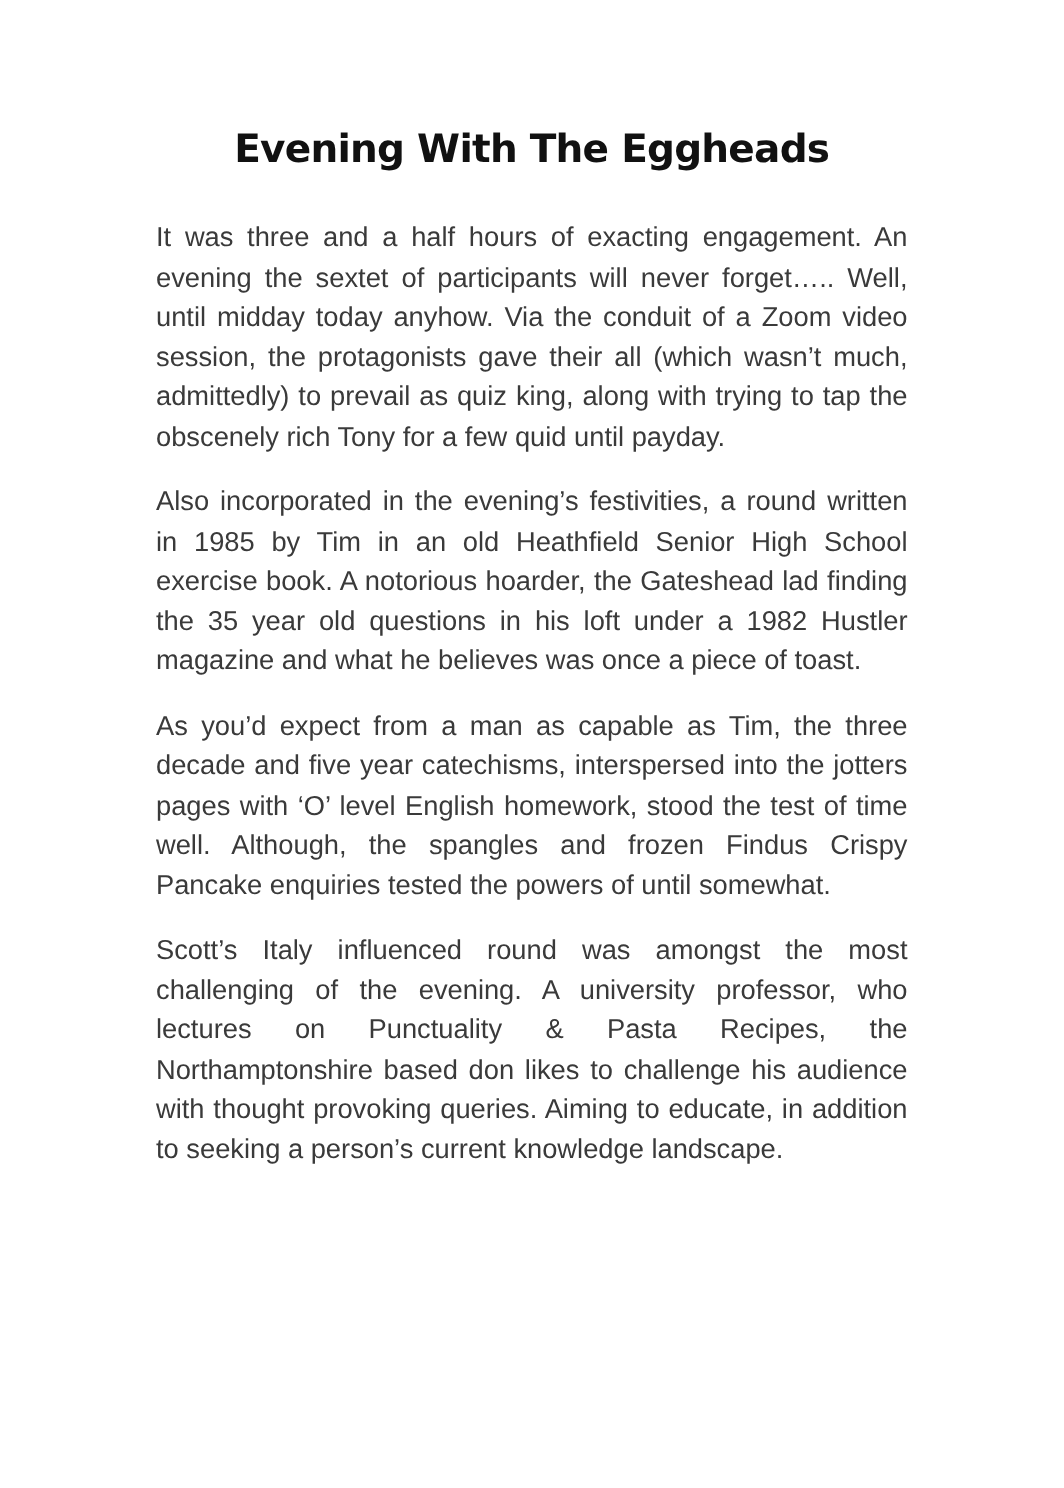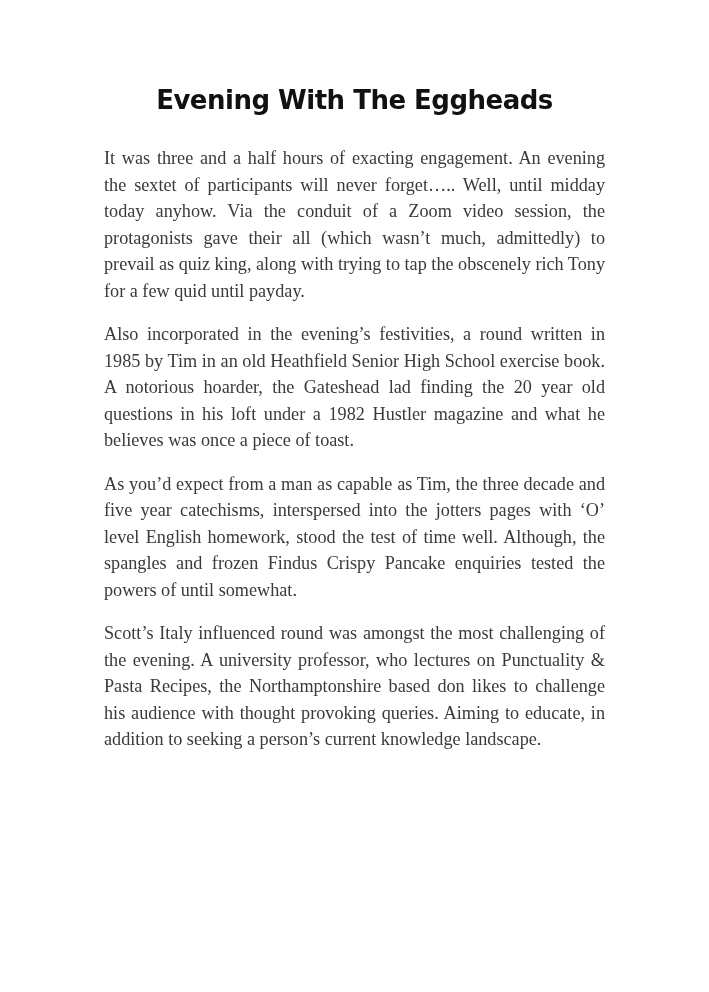--- a/index.html
+++ b/index.html
@@ -32,21 +32,21 @@
       letter-spacing: -0.5px;
       color: #111111;
       margin: 0;
       line-height: 40px;
     }
     .body-text {
       position: absolute;
       left: 104px;
       top: 145px;
       width: 501px;
-      font-family: Liberation Serif, serif;
+      font-family: Liberation Sans, sans-serif;
       font-size: 18.2px;
       line-height: 26.6px;
       color: #3a3a3a;
       text-align: justify;
     }
     .body-text p {
       margin: 0 0 16.5px 0;
     }
     .page-number {
       position: absolute;
@@ -59,17 +59,17 @@
       color: #8a8a8a;
     }
   </style>
 </head>
 <body>
 
 <div class="page">
   <h1 class="title">Evening With The Eggheads</h1>
   <div class="body-text">
     <p>It was three and a half hours of exacting engagement. An evening the sextet of participants will never forget….. Well, until midday today anyhow. Via the conduit of a Zoom video session, the protagonists gave their all (which wasn’t much, admittedly) to prevail as quiz king, along with trying to tap the obscenely rich Tony for a few quid until payday.</p>
-    <p>Also incorporated in the evening’s festivities, a round written in 1985 by Tim in an old Heathfield Senior High School exercise book. A notorious hoarder, the Gateshead lad finding the 20 year old questions in his loft under a 1982 Hustler magazine and what he believes was once a piece of toast.</p>
+    <p>Also incorporated in the evening’s festivities, a round written in 1985 by Tim in an old Heathfield Senior High School exercise book. A notorious hoarder, the Gateshead lad finding the 35 year old questions in his loft under a 1982 Hustler magazine and what he believes was once a piece of toast.</p>
     <p>As you’d expect from a man as capable as Tim, the three decade and five year catechisms, interspersed into the jotters pages with ‘O’ level English homework, stood the test of time well. Although, the spangles and frozen Findus Crispy Pancake enquiries tested the powers of until somewhat.</p>
     <p>Scott’s Italy influenced round was amongst the most challenging of the evening. A university professor, who lectures on Punctuality &amp; Pasta Recipes, the Northamptonshire based don likes to challenge his audience with thought provoking queries. Aiming to educate, in addition to seeking a person’s current knowledge landscape.</p>
   </div>
 </div>
 
 </body></html>

